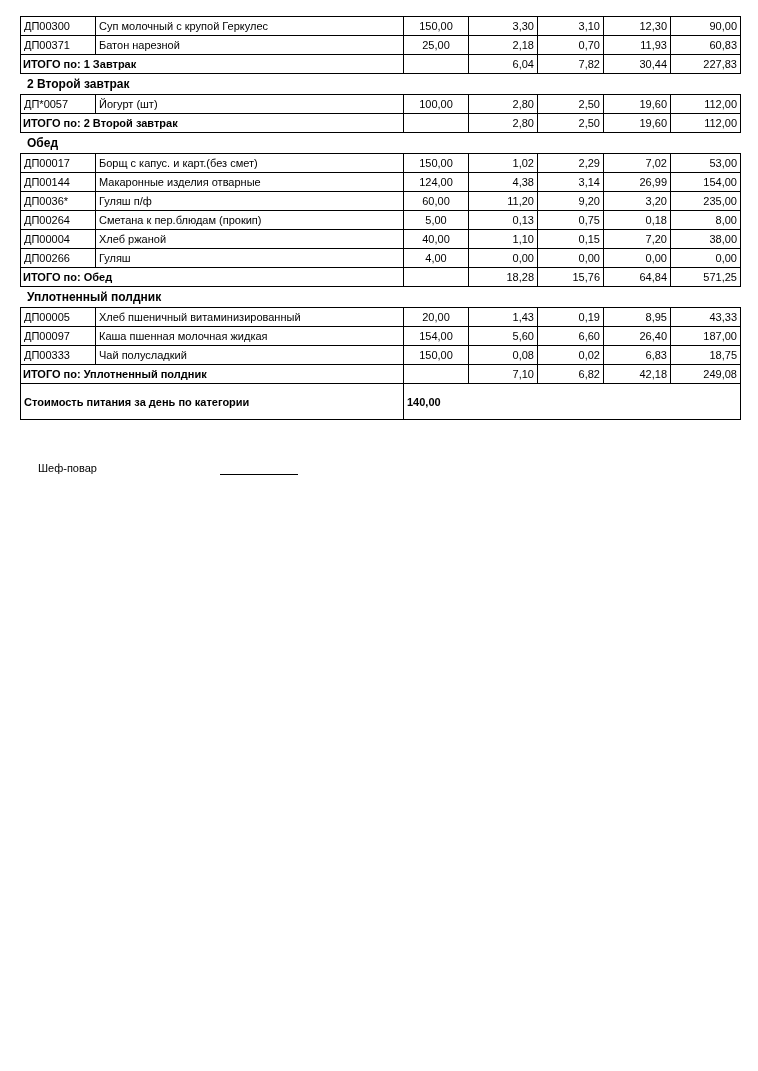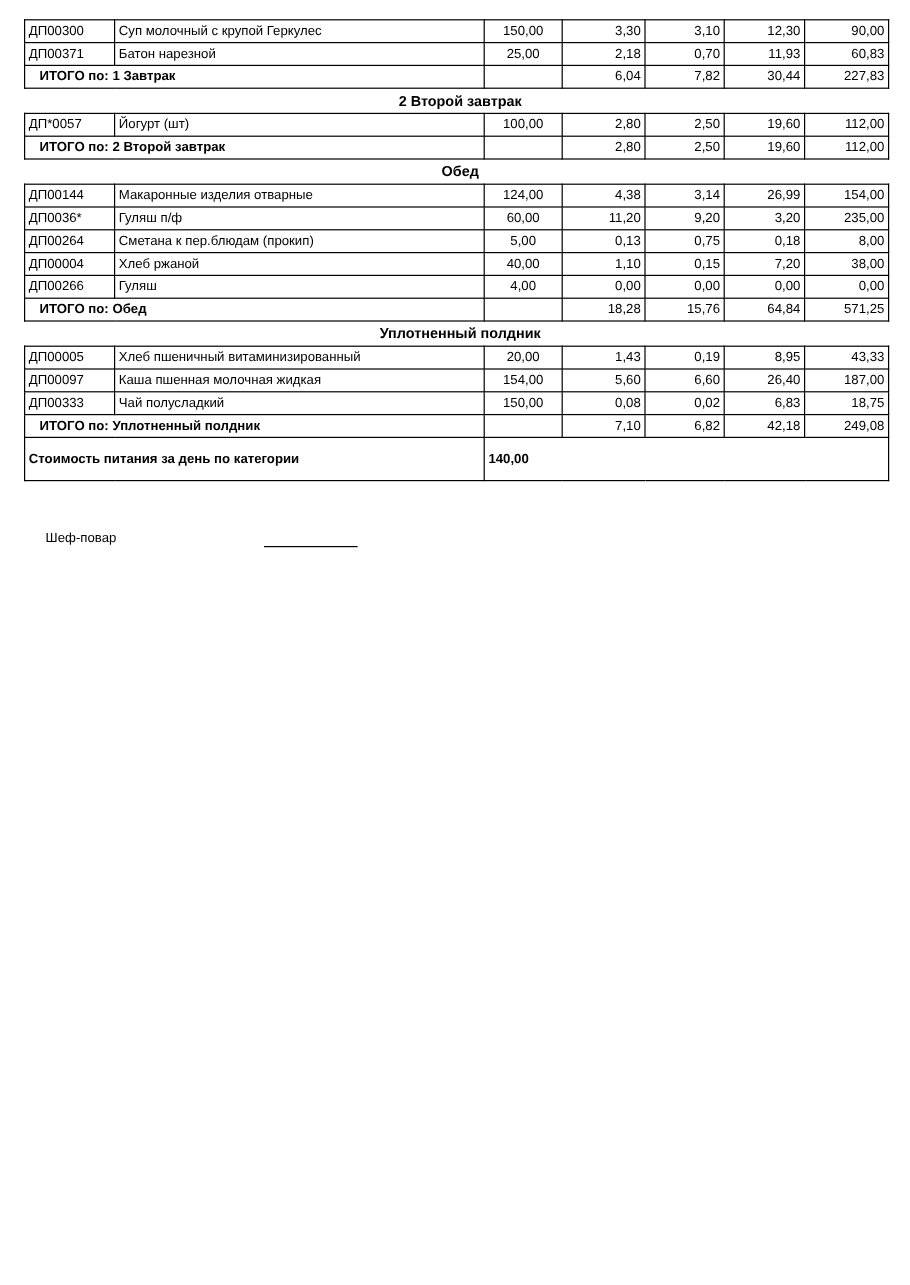--- a/index.html
+++ b/index.html
@@ -22,21 +22,20 @@
     top: 16px;
     width: 720px;
   }
   .section-heading {
     height: 20px;
     line-height: 20px;
     font-weight: bold;
     font-size: 12px;
     padding-left: 7px;
     white-space: nowrap;
-    text-align: center;
   }
   table.grid {
     border-collapse: collapse;
     table-layout: fixed;
     width: 720px;
     border-radius: 25px;
   }
   table.grid td {
     border: 1px solid #000;
     height: 19px;
@@ -46,21 +45,21 @@
     white-space: nowrap;
     overflow: hidden;
     vertical-align: middle;
   }
   td.code { text-align: left; }
   td.name { text-align: left; }
   td.qty { text-align: center; }
   td.num { text-align: right; }
   tr.total-row td.label {
     font-weight: bold;
-    padding-left: 12px;
+    padding-left: 2px;
   }
   tr.grand-row td {
     height: 36px;
     line-height: 20px;
   }
   td.grand-label {
     font-weight: bold;
     font-size: 14px;
     padding-left: 2px;
   }
@@ -170,20 +169,29 @@
             <col style="width: 75px;">
             <col style="width: 308px;">
             <col style="width: 65px;">
             <col style="width: 69px;">
             <col style="width: 66px;">
             <col style="width: 67px;">
             <col style="width: 70px;">
           </colgroup>
           <tbody>
             <tr>
+              <td class="code">ДП00017</td>
+              <td class="name">Борщ с капус. и карт.(без смет)</td>
+              <td class="qty">150,00</td>
+              <td class="num">1,02</td>
+              <td class="num">2,29</td>
+              <td class="num">7,02</td>
+              <td class="num">53,00</td>
+            </tr>
+            <tr>
               <td class="code">ДП00144</td>
               <td class="name">Макаронные изделия отварные</td>
               <td class="qty">124,00</td>
               <td class="num">4,38</td>
               <td class="num">3,14</td>
               <td class="num">26,99</td>
               <td class="num">154,00</td>
             </tr>
             <tr>
               <td class="code">ДП0036*</td>

